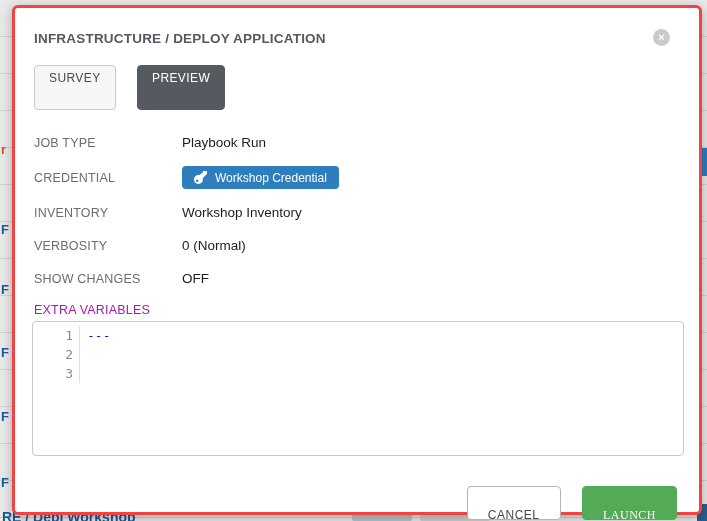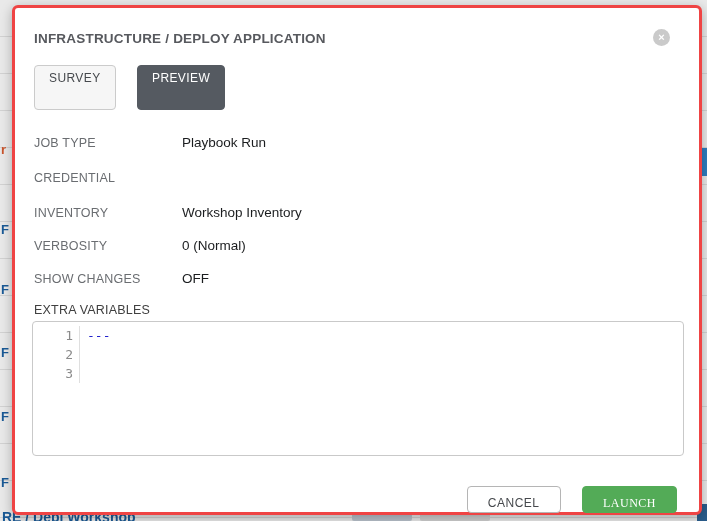--- a/index.html
+++ b/index.html
@@ -59,38 +59,38 @@
   .detail-value { font-size:13.5px; color:#1b1d1f; }
   .cred-row { min-height:23px; }
   .cred-btn {
     display:inline-flex; align-items:center; height:23px;
     background:#2e7dbd; border-radius:4px; padding:0 12px;
     color:#ffffff; font-size:12px; cursor:pointer;
   }
   .cred-btn .key-icon { display:inline-block; width:13px; height:13px; margin-right:8px; transform:rotate(180deg); }
 
   
-  .extra-label { margin-top:15px; font-size:12.5px; color:#404040; letter-spacing:0.2px; }
+  .extra-label { margin-top:15px; font-size:12.5px; color:#a21caf; letter-spacing:0.2px; }
   .editor {
     margin:4px -4px 0 -2px; height:135px;
     border:1px solid #c9c9c9; border-radius:4px;
     background:#ffffff; overflow:hidden;
     font-family:"DejaVu Sans Mono", monospace; font-size:13px; line-height:19px;
     padding-top:4px; cursor:text;
   }
   .code-row { display:flex; }
   .gutter-cell { width:47px; flex:none; text-align:right; padding-right:6px;
                  color:#8a8a8a; border-right:1px solid #dfdfdf; }
   .code-cell { padding-left:7px; white-space:pre; color:#1a1a1a; }
   .tok-key { color:#2222cc; }
 
   
   .footer { margin-top:30px; text-align:right; padding-right:3px; }
   .btn {
-    display:inline-block; height:27px; line-height:25px; padding:4px 20px;
+    display:inline-block; height:27px; line-height:25px; padding:16px 20px;
     border-radius:4px; font-size:12px; letter-spacing:0.5px; cursor:pointer;
   }
   .btn-cancel { background:#ffffff; border:1px solid #b5b5b5; color:#46494d; }
   .btn-launch { background:#53ab57; border:1px solid #53ab57; color:#ffffff; margin-left:17px;font-family:Liberation Serif, serif; }
 </style>
 </head>
 <body>
 
 <span class="bg-frag bg-red" style="top:143px">r</span>
 <span class="bg-frag bg-blue" style="top:223px">F</span>
@@ -116,20 +116,28 @@
 
   <div class="details">
 
     <div class="detail-row">
       <span class="detail-label">JOB TYPE</span>
       <span class="detail-value">Playbook Run</span>
     </div>
 
     <div class="detail-row cred-row">
       <span class="detail-label">CREDENTIAL</span>
+      <span class="cred-btn">
+        <span class="key-icon">
+          <svg viewBox="0 0 512 512" width="13" height="13">
+              <path fill="#ffffff" d="M512 176c0 97.2-78.8 176-176 176-11.2 0-22.2-1.1-32.8-3.1l-24 27A24 24 0 0 1 261.2 384H224v40c0 13.3-10.7 24-24 24h-40v40c0 13.3-10.7 24-24 24H24c-13.3 0-24-10.7-24-24v-78.1c0-6.4 2.5-12.5 7-17L168.8 231.2A176.6 176.6 0 0 1 160 176C160 78.8 238.8 0 336 0c97.5 0 176 78.5 176 176zM336 128a48 48 0 1 0 96 0 48 48 0 1 0-96 0z"></path>
+            </svg>
+        </span>
+        <span>Workshop Credential</span>
+      </span>
     </div>
 
     <div class="detail-row">
       <span class="detail-label">INVENTORY</span>
       <span class="detail-value">Workshop Inventory</span>
     </div>
 
     <div class="detail-row">
       <span class="detail-label">VERBOSITY</span>
       <span class="detail-value">0 (Normal)</span>

